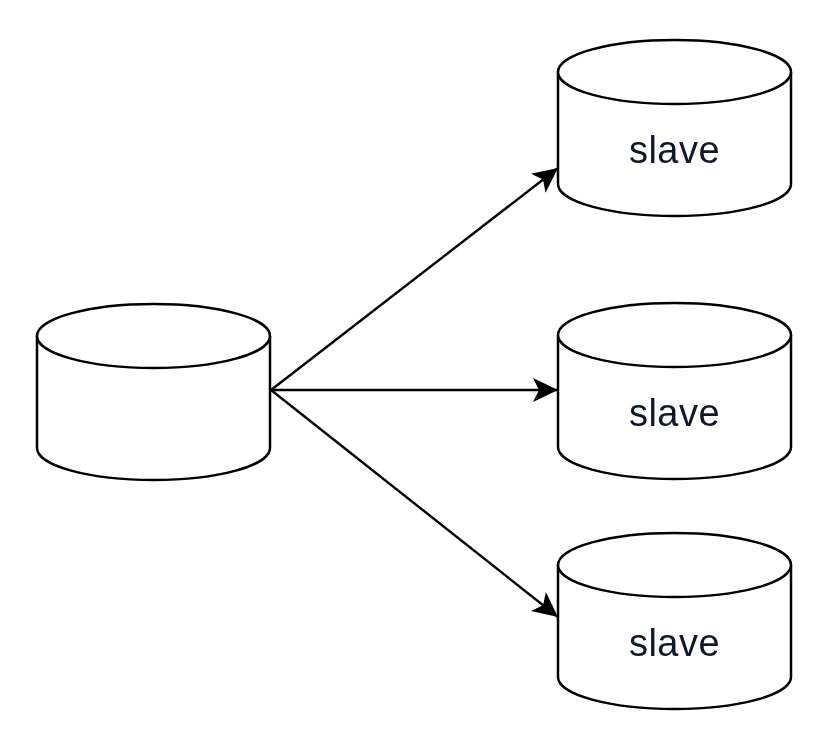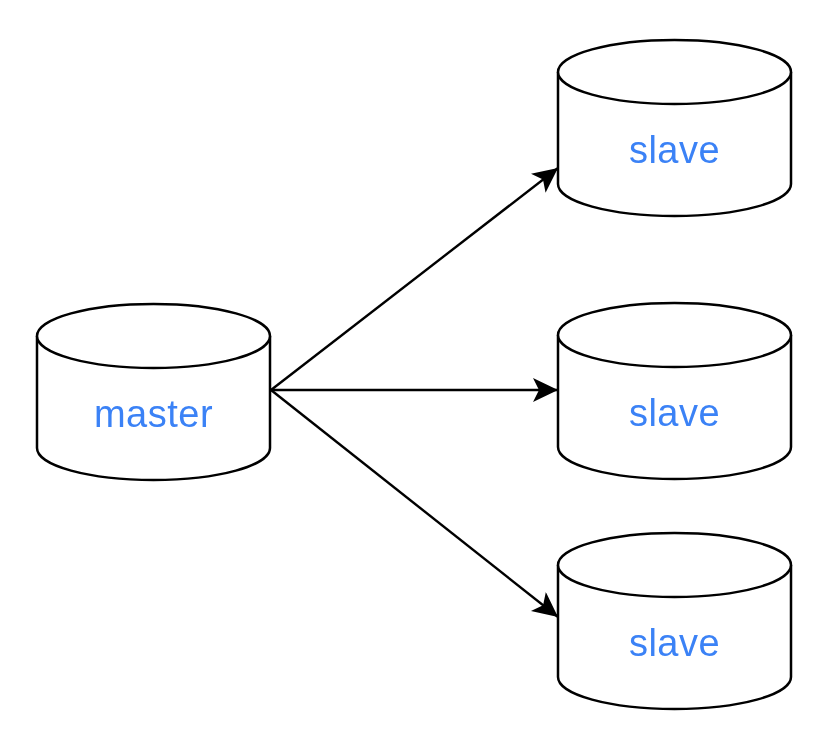--- a/index.html
+++ b/index.html
@@ -38,21 +38,21 @@
     top: 0;
   }
   .node .label {
     position: absolute;
     left: 0;
     top: 90px;
     width: 237px;
     line-height: 44px;
     text-align: center;
     font-size: 38px;
-    color: #3b82f6;
+    color: #0f172a;
     letter-spacing: 0.5px;
   }
 </style>
 </head>
 <body>
 
 <div class="canvas">
 
   <svg class="edges-layer" width="831" height="736" viewBox="0 0 831 736" xmlns="http://www.w3.org/2000/svg">
     <defs>
@@ -63,21 +63,20 @@
     <path class="edge" d="M271,390 L558,168" marker-end="url(#arrowhead)"></path>
     <path class="edge" d="M271,390 L558,390" marker-end="url(#arrowhead)"></path>
     <path class="edge" d="M271,390 L558,617" marker-end="url(#arrowhead)"></path>
   </svg>
 
   <div class="node" style="left:35px; top:302px;">
     <svg class="cyl" width="237" height="181" viewBox="0 0 237 181" xmlns="http://www.w3.org/2000/svg">
       <path d="M2,34 L2,146 A116.5,32 0 0,0 235,146 L235,34" fill="#ffffff" stroke="#000000" stroke-width="2.5"></path>
       <ellipse cx="118.5" cy="34" rx="116.5" ry="32" fill="#ffffff" stroke="#000000" stroke-width="2.5"></ellipse>
     </svg>
-    <span class="label">master</span>
   </div>
 
   <div class="node" style="left:556px; top:38px;">
     <svg class="cyl" width="237" height="181" viewBox="0 0 237 181" xmlns="http://www.w3.org/2000/svg">
       <path d="M2,34 L2,146 A116.5,32 0 0,0 235,146 L235,34" fill="#ffffff" stroke="#000000" stroke-width="2.5"></path>
       <ellipse cx="118.5" cy="34" rx="116.5" ry="32" fill="#ffffff" stroke="#000000" stroke-width="2.5"></ellipse>
     </svg>
     <span class="label">slave</span>
   </div>
 

